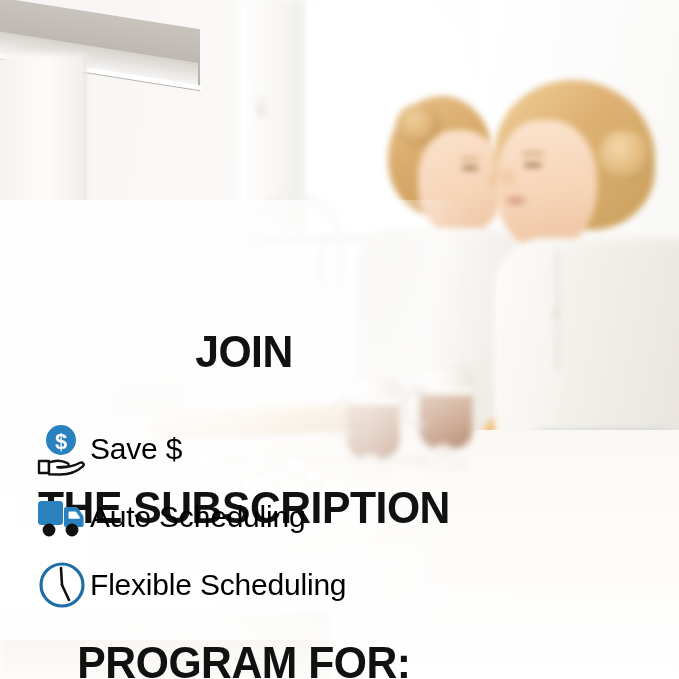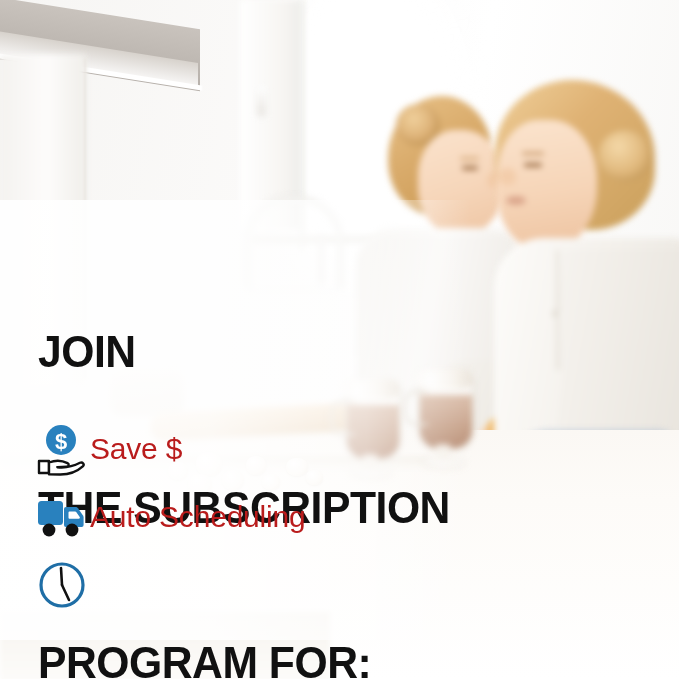--- a/index.html
+++ b/index.html
@@ -454,20 +454,21 @@
       rgba(255,255,255,0.86) 45%,
       rgba(255,255,255,0.55) 78%,
       rgba(255,255,255,0) 100%);
     pointer-events: none;
   }
 
   
   .content {
     position: absolute;
     inset: 0;
+    text-align: center;
   }
 
   .headline {
     position: absolute;
     left: 38px;
     top: 222px;
     margin: 0;
     color: #111111;
     font-family: "Liberation Sans", sans-serif;
     font-weight: 700;
@@ -496,21 +497,21 @@
   }
   .benefit-icon {
     width: 54px;
     min-width: 54px;
     height: 56px;
     display: flex;
     align-items: center;
     justify-content: flex-start;
   }
   .benefit-label {
-    color: #b91c1c;
+    color: #000000;
     font-family: "Liberation Sans", sans-serif;
     font-size: 30px;
     font-weight: 400;
     letter-spacing: -0.2px;
     white-space: nowrap;
   }
 </style>
 </head>
 <body>
 
@@ -650,17 +651,18 @@
       </div>
 
       <div class="benefit">
         <span class="benefit-icon">
           <svg width="52" height="52" viewBox="0 0 52 52" xmlns="http://www.w3.org/2000/svg">
             <circle cx="26" cy="26" r="21" fill="#ffffff" stroke="#1f6ea6" stroke-width="3.2"></circle>
             <line x1="26" y1="26" x2="25" y2="9" stroke="#111111" stroke-width="2.6" stroke-linecap="round"></line>
             <line x1="26" y1="26" x2="33" y2="41" stroke="#111111" stroke-width="2.6" stroke-linecap="round"></line>
           </svg>
         </span>
+        <span class="benefit-label">Flexible Scheduling</span>
       </div>
 
     </div>
   </div>
 </div>
 
 </body></html>

